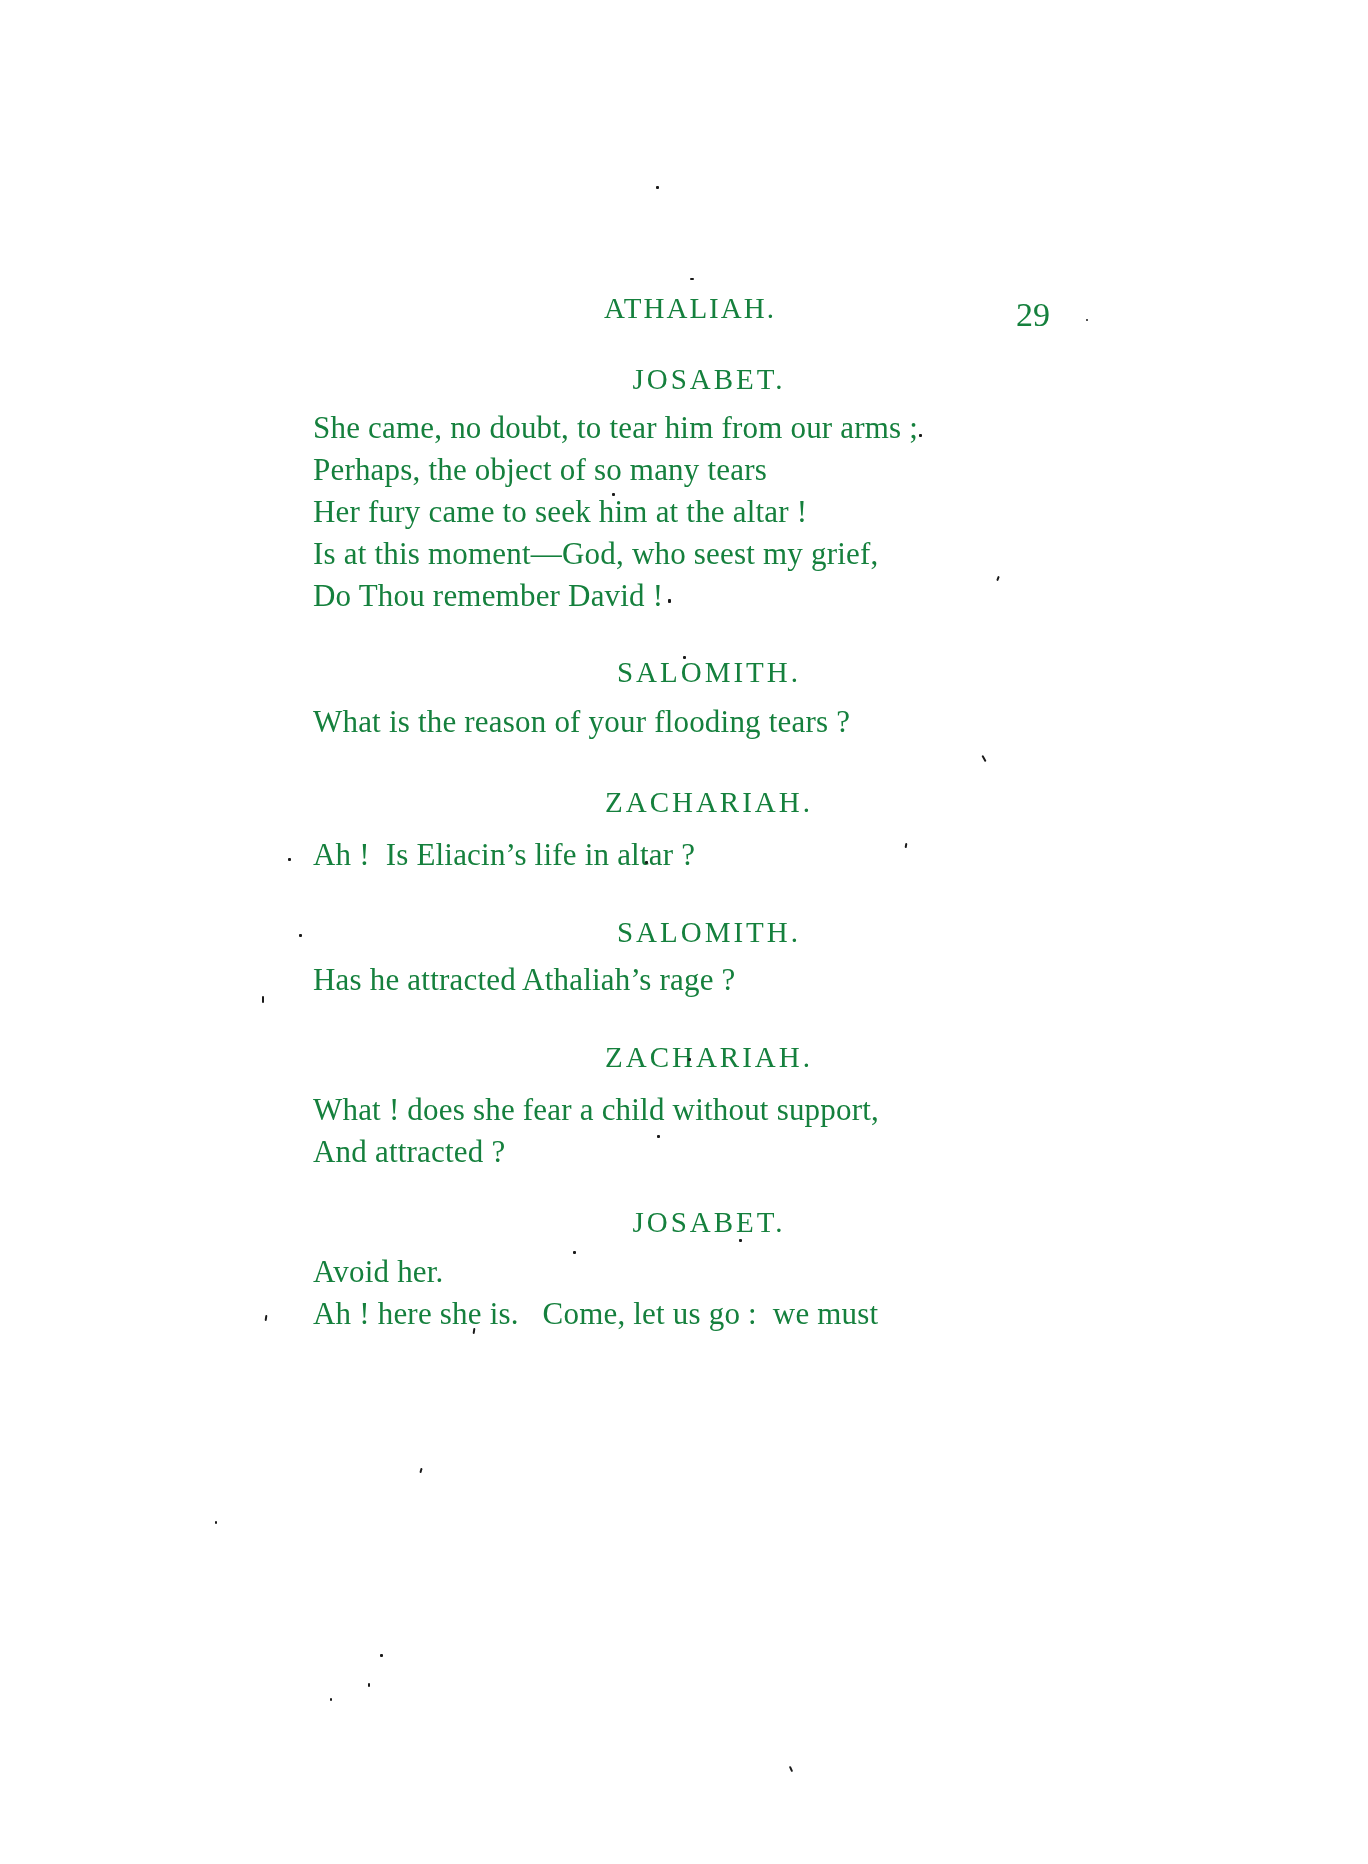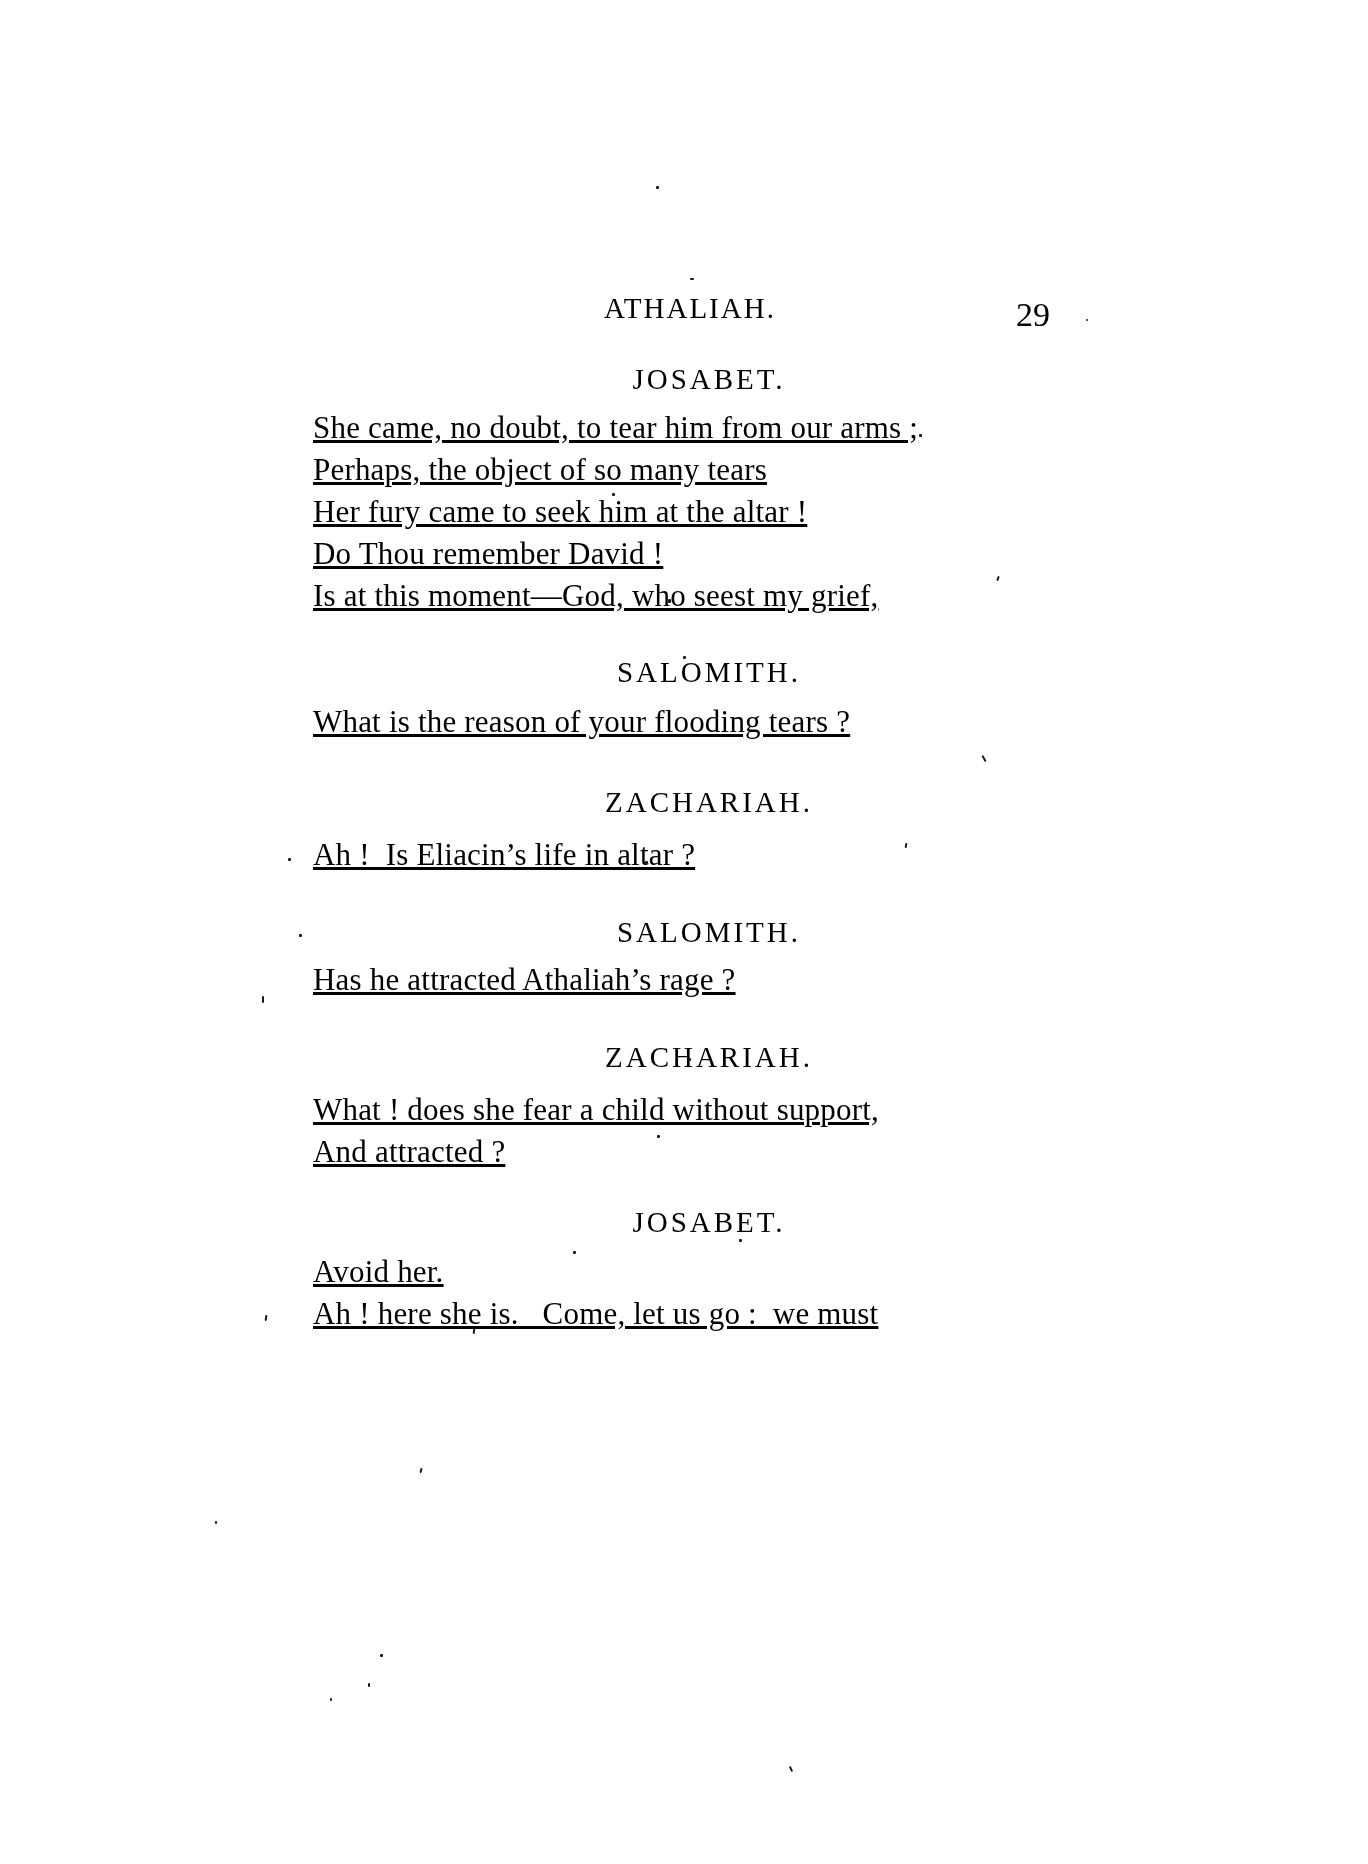--- a/index.html
+++ b/index.html
@@ -7,21 +7,21 @@
     margin: 0;
     padding: 0;
     background: #ffffff;
   }
   .page {
     position: relative;
     width: 1368px;
     height: 1864px;
     background: #ffffff;
     font-family: "Liberation Serif", "DejaVu Serif", serif;
-    color: #000000;
+    color: #15803d;
     overflow: hidden;
   }
   .running-title {
     position: absolute;
     left: 313px;
     top: 293px;
     width: 792px;
     text-align: center;
     transform: translateX(-19px);
     font-size: 29px;
@@ -49,42 +49,41 @@
   .verse-group {
     position: absolute;
     left: 313px;
     width: 900px;
   }
   .verse-line {
     font-size: 31px;
     line-height: 42px;
     letter-spacing: 0.2px;
     white-space: pre;
-    text-decoration: underline;
   }
   .speck {
     position: absolute;
     background: #1a1a1a;
     border-radius: 1px;
   }
 </style>
 </head>
 <body>
 
 <div class="page">
   <div class="running-title">ATHALIAH.</div>
   <div class="page-number">29</div>
   <div id="dialogue">
       <div class="speaker-heading" style="top: 366px;">JOSABET.</div>
       <div class="verse-group" style="top: 407px;">
         <div class="verse-line">She came, no doubt, to tear him from our arms ;</div>
         <div class="verse-line">Perhaps, the object of so many tears</div>
         <div class="verse-line">Her fury came to seek him at the altar !</div>
+        <div class="verse-line">Is at this moment—God, who seest my grief,</div>
         <div class="verse-line">Do Thou remember David !</div>
-        <div class="verse-line">Is at this moment—God, who seest my grief,</div>
       </div>
       <div class="speaker-heading" style="top: 659px;">SALOMITH.</div>
       <div class="verse-group" style="top: 701px;">
         <div class="verse-line">What is the reason of your flooding tears ?</div>
       </div>
       <div class="speaker-heading" style="top: 789px;">ZACHARIAH.</div>
       <div class="verse-group" style="top: 834px;">
         <div class="verse-line">Ah !  Is Eliacin’s life in altar ?</div>
       </div>
       <div class="speaker-heading" style="top: 919px;">SALOMITH.</div>

